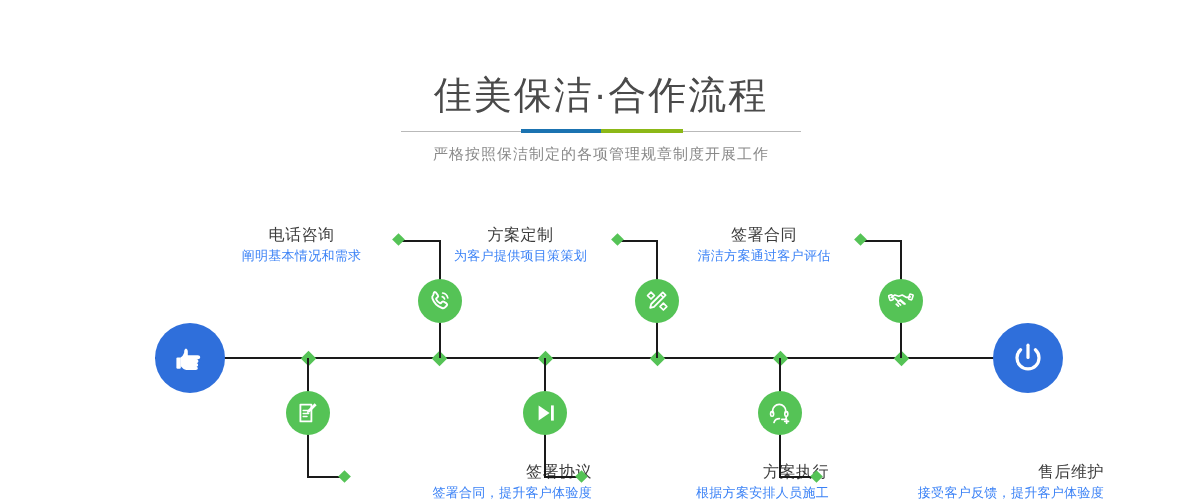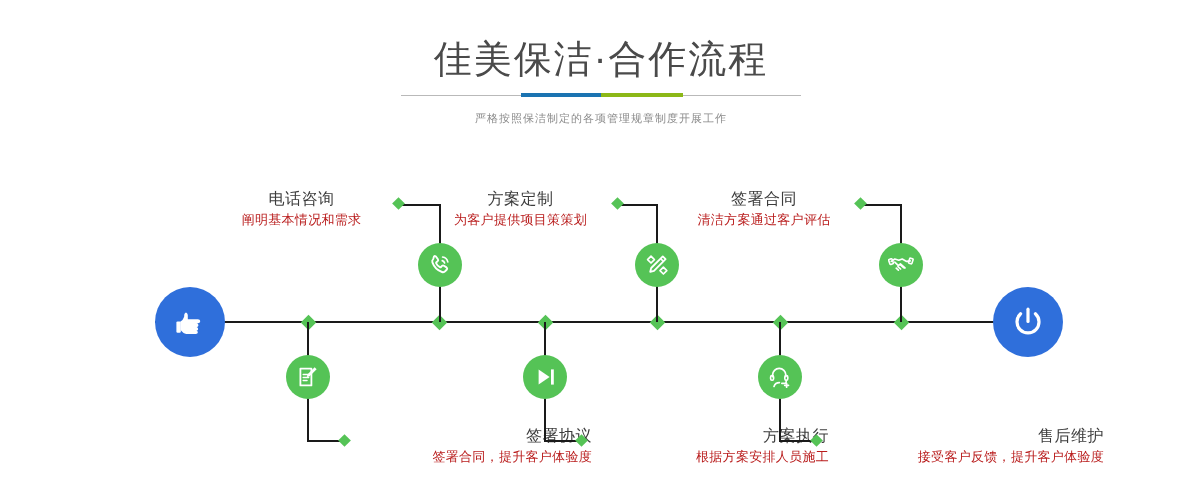--- a/index.html
+++ b/index.html
@@ -3,21 +3,21 @@
 <meta charset="utf-8">
 <style>
   html,body{margin:0;padding:0;}
   body{
     width:1202px;height:502px;
     background:#ffffff;
     font-family:"Liberation Sans","DejaVu Sans",sans-serif;
     overflow:hidden;
     position:relative;
   }
-  #stage{position:relative;width:1202px;height:421px;}
+  #stage{position:relative;width:1202px;height:421px;margin-top:36px;}
 
   
   .hdr-title{
     position:absolute;left:0;top:36px;width:1202px;
     text-align:center;
     font-size:38px;
     letter-spacing:2px;
     color:#4a4a4a;
     font-weight:500;
     line-height:46px;
@@ -31,21 +31,21 @@
   }
   .divider .dblue{
     position:absolute;left:120px;top:0;width:80px;height:4px;background:#1b73b1;
   }
   .divider .dgreen{
     position:absolute;left:200px;top:0;width:82px;height:4px;background:#8cb817;
   }
   .hdr-sub{
     position:absolute;left:0;top:106px;width:1202px;
     text-align:center;
-    font-size:11px;
+    font-size:15px;
     color:#8a8a8a;
     letter-spacing:1px;
     line-height:24px;
     white-space:nowrap;
   }
 
   
   .axis{
     position:absolute;left:155px;top:321px;width:890px;height:2px;
     background:#1a1a1a;
@@ -76,21 +76,21 @@
   
   .vline{position:absolute;width:1.6px;background:#1a1a1a;}
   .hline{position:absolute;height:1.6px;background:#1a1a1a;}
 
   
   .step{position:absolute;white-space:nowrap;}
   .step .t{
     font-size:16px;color:#3c3c3c;line-height:22px;letter-spacing:0.5px;
   }
   .step .d{
-    font-size:13px;color:#b91c1c;line-height:20px;letter-spacing:0.3px;
+    font-size:13px;color:#3b82f6;line-height:20px;letter-spacing:0.3px;
   }
   .step.right-al{text-align:center;}
   .step.left-al{text-align:right;}
 </style>
 </head>
 <body>
 
 <div id="stage">
 
   <div class="hdr-title">佳美保洁·合作流程</div>

